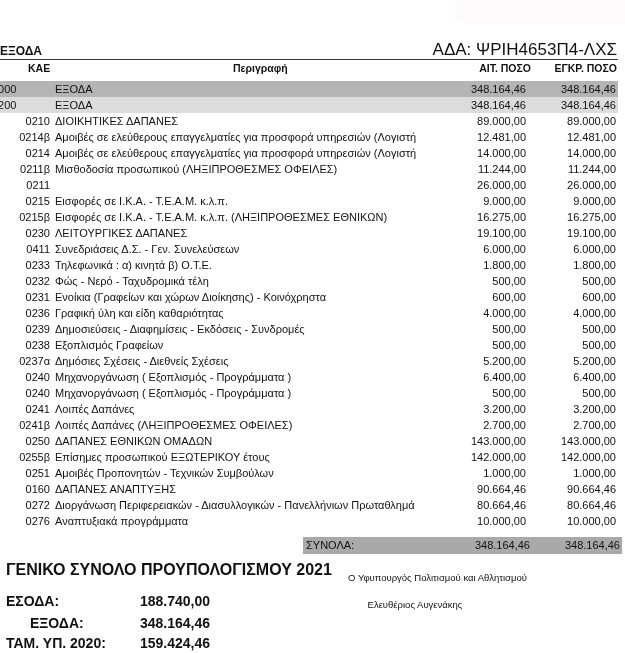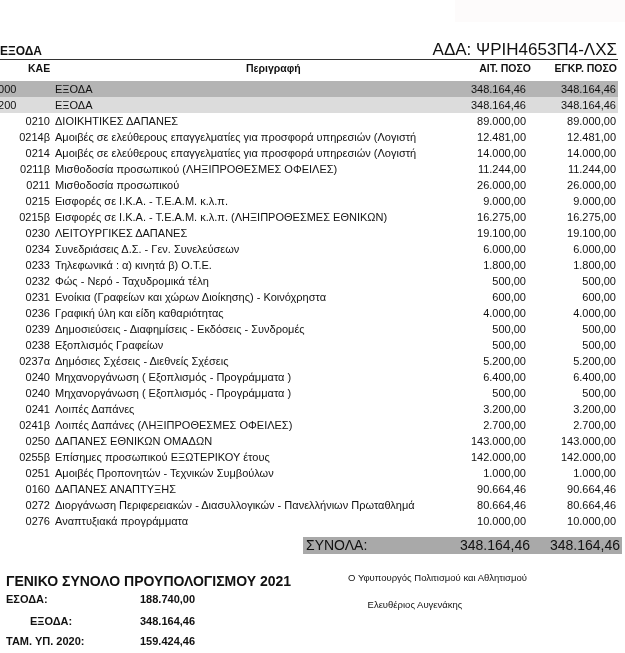--- a/index.html
+++ b/index.html
@@ -13,41 +13,41 @@
   .rows { position:absolute; left:0; top:81px; width:618px; }
   .row { position:relative; height:16px; font-size:11px; line-height:16px; white-space:nowrap; }
   .row.lvl0 { background:#b4b4b4; }
   .row.lvl1 { background:#dcdcdc; }
   .row .kae { position:absolute; left:0; width:50px; text-align:right; padding-right:4px; }
   .row .kae.flush { text-align:left; left:0; }
   .row .desc { position:absolute; left:55px; width:390px; overflow:hidden; }
   .row .v1 { position:absolute; right:92px; text-align:right; }
   .row .v2 { position:absolute; right:2px; text-align:right; }
   .totals { position:absolute; left:303px; top:537px; width:319px; height:17px; background:#a9a9a9;
-            font-size:14px; line-height:17px; }
+            font-size:11px; line-height:17px; }
   .totals .lbl { position:absolute; left:3px; }
   .totals .v1 { position:absolute; right:92px; }
   .totals .v2 { position:absolute; right:2px; }
-  .summary-title { position:absolute; left:6px; top:561px; font-size:14px; font-weight:bold;margin-top:12px; }
-  .sum-row { position:absolute; left:6px; font-size:11px; font-weight:bold; }
+  .summary-title { position:absolute; left:6px; top:561px; font-size:16px; font-weight:bold; }
+  .sum-row { position:absolute; left:6px; font-size:14px; font-weight:bold; }
   .sum-row .val { position:absolute; left:134px; }
   .sig1 { position:absolute; left:300px; top:572px; width:275px; text-align:center; font-size:9.5px; }
   .sig2 { position:absolute; left:300px; top:599px; width:230px; text-align:center; font-size:9.5px; }
 </style>
 </head>
 <body>
 
 <div class="topbar"></div>
 
 <div class="sec-title">ΕΞΟΔΑ</div>
 <div class="ada">ΑΔΑ: ΨΡΙΗ4653Π4-ΛΧΣ</div>
 <div class="hdr-line"></div>
 
 <div class="th" style="left:8px;">ΚΑΕ</div>
-<div class="th" style="left:226px;">Περιγραφή</div>
+<div class="th" style="left:213px;">Περιγραφή</div>
 <div class="th" style="right:94px;">ΑΙΤ. ΠΟΣΟ</div>
 <div class="th" style="right:8px;">ΕΓΚΡ. ΠΟΣΟ</div>
 
 <div class="rows" id="rows">
     <div class="row lvl0">
       <span class="kae flush" style="left: -8px; width: auto;">0000</span>
       <span class="desc">ΕΞΟΔΑ</span>
       <span class="v1">348.164,46</span>
       <span class="v2">348.164,46</span>
     </div>
@@ -76,21 +76,20 @@
       <span class="v2">14.000,00</span>
     </div>
     <div class="row lvl2">
       <span class="kae">0211β</span>
       <span class="desc">Μισθοδοσία προσωπικού  (ΛΗΞΙΠΡΟΘΕΣΜΕΣ ΟΦΕΙΛΕΣ)</span>
       <span class="v1">11.244,00</span>
       <span class="v2">11.244,00</span>
     </div>
     <div class="row lvl2">
       <span class="kae">0211</span>
-      <span class="desc">Μισθοδοσία προσωπικού</span>
       <span class="v1">26.000,00</span>
       <span class="v2">26.000,00</span>
     </div>
     <div class="row lvl2">
       <span class="kae">0215</span>
       <span class="desc">Εισφορές σε Ι.Κ.Α. - Τ.Ε.Α.Μ. κ.λ.π.</span>
       <span class="v1">9.000,00</span>
       <span class="v2">9.000,00</span>
     </div>
     <div class="row lvl2">
@@ -99,21 +98,21 @@
       <span class="v1">16.275,00</span>
       <span class="v2">16.275,00</span>
     </div>
     <div class="row lvl2">
       <span class="kae">0230</span>
       <span class="desc">ΛΕΙΤΟΥΡΓΙΚΕΣ ΔΑΠΑΝΕΣ</span>
       <span class="v1">19.100,00</span>
       <span class="v2">19.100,00</span>
     </div>
     <div class="row lvl2">
-      <span class="kae">0234</span>
+      <span class="kae">0411</span>
       <span class="desc">Συνεδριάσεις Δ.Σ. - Γεν. Συνελεύσεων</span>
       <span class="v1">6.000,00</span>
       <span class="v2">6.000,00</span>
     </div>
     <div class="row lvl2">
       <span class="kae">0233</span>
       <span class="desc">Τηλεφωνικά : α) κινητά β) Ο.Τ.Ε.</span>
       <span class="v1">1.800,00</span>
       <span class="v2">1.800,00</span>
     </div>

